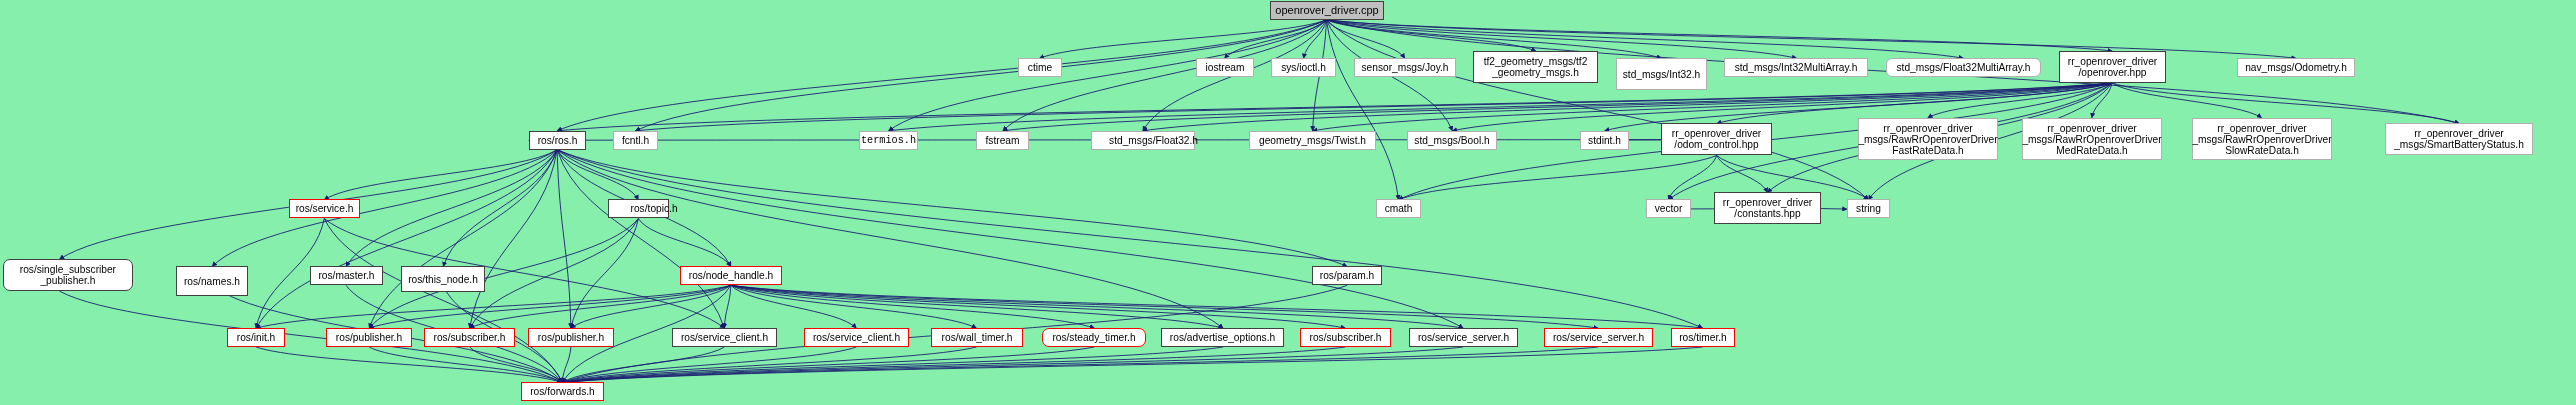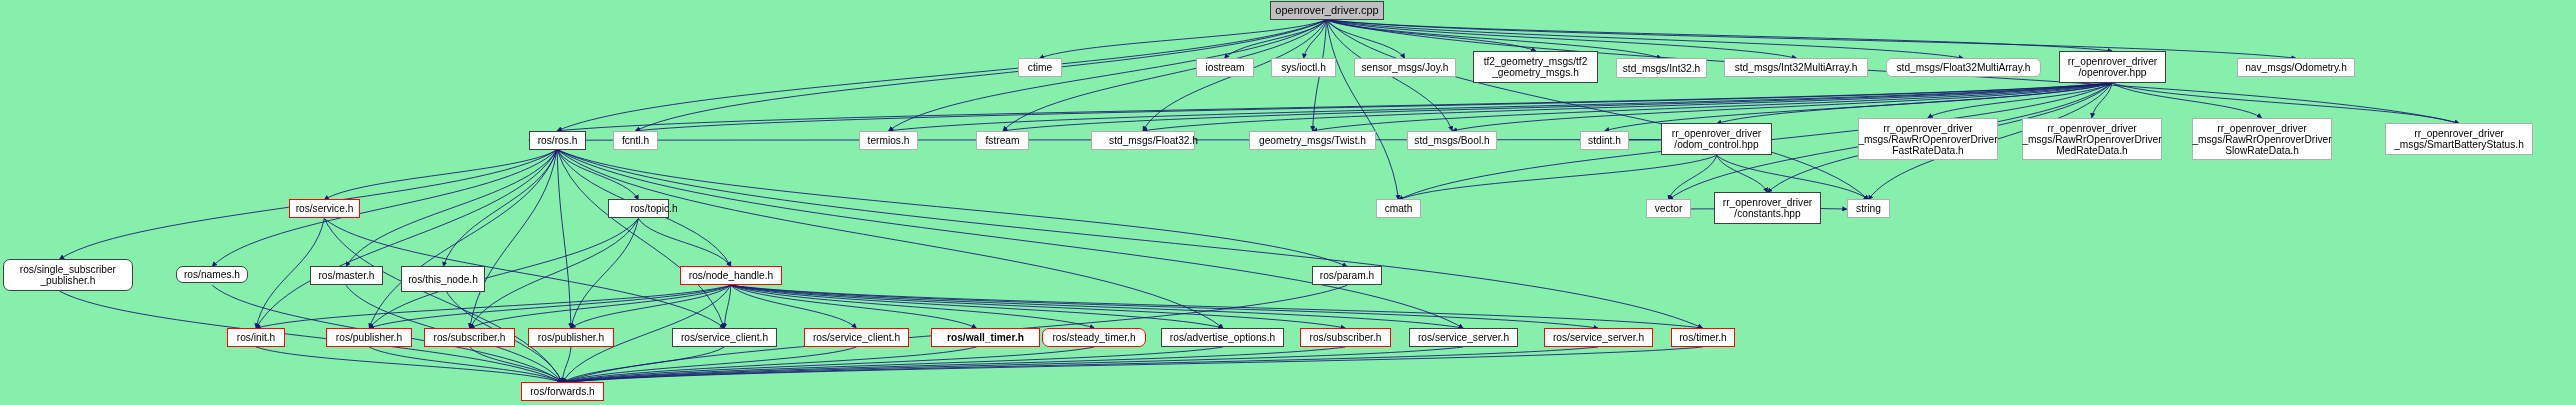--- a/index.html
+++ b/index.html
@@ -151,29 +151,29 @@
       </g>
   </svg>
   <div id="node-layer">
       <div class="node root" style="left: 1270px; top: 0.7px; width: 114px; height: 19px;">openrover_driver.cpp</div>
       <div class="node plain" style="left: 1018px; top: 58px; width: 44px; height: 19px;">ctime</div>
       <div class="node plain" style="left: 1196px; top: 58px; width: 58px; height: 19px;">iostream</div>
       <div class="node plain" style="left: 1271px; top: 58px; width: 65px; height: 19px;">sys/ioctl.h</div>
       <div class="node plain" style="left: 1354px; top: 58px; width: 102px; height: 19px;">sensor_msgs/Joy.h</div>
       <div class="node bold" style="left: 1473px; top: 51px; width: 125px; height: 32px;">tf2_geometry_msgs/tf2
 _geometry_msgs.h</div>
-      <div class="node plain" style="left: 1616px; top: 58px; width: 91px; height: 20px;">std_msgs/Int32.h</div>
+      <div class="node plain" style="left: 1616px; top: 58px; width: 91px; height: 32px;">std_msgs/Int32.h</div>
       <div class="node plain" style="left: 1724px; top: 58px; width: 144px; height: 19px;">std_msgs/Int32MultiArray.h</div>
       <div class="node plain" style="left: 1886px; top: 58px; width: 155px; height: 19px; border-radius: 6px;">std_msgs/Float32MultiArray.h</div>
       <div class="node bold" style="left: 2059px; top: 51px; width: 107px; height: 32px;">rr_openrover_driver
 /openrover.hpp</div>
       <div class="node plain" style="left: 2237px; top: 58px; width: 118px; height: 19px;">nav_msgs/Odometry.h</div>
       <div class="node bold" style="left: 529px; top: 131px; width: 57px; height: 19px;">ros/ros.h</div>
       <div class="node plain" style="left: 613px; top: 131px; width: 45px; height: 19px;">fcntl.h</div>
-      <div class="node plain" style="left: 859px; top: 131px; width: 59px; height: 19px;">termios.h</div>
+      <div class="node plain" style="left: 859px; top: 131px; width: 59px; height: 19px; font-family: Liberation Mono, monospace;">termios.h</div>
       <div class="node plain" style="left: 976px; top: 131px; width: 53px; height: 19px;">fstream</div>
       <div class="node plain" style="left: 1091px; top: 131px; width: 104px; height: 19px; padding-left: 24px;">std_msgs/Float32.h</div>
       <div class="node plain" style="left: 1249px; top: 131px; width: 127px; height: 19px;">geometry_msgs/Twist.h</div>
       <div class="node plain" style="left: 1407px; top: 131px; width: 90px; height: 19px;">std_msgs/Bool.h</div>
       <div class="node plain" style="left: 1580px; top: 131px; width: 49px; height: 19px;">stdint.h</div>
       <div class="node bold" style="left: 1661px; top: 123px; width: 111px; height: 32px;">rr_openrover_driver
 /odom_control.hpp</div>
       <div class="node plain" style="left: 1858px; top: 118px; width: 140px; height: 42px;">rr_openrover_driver
 _msgs/RawRrOpenroverDriver
 FastRateData.h</div>
@@ -187,32 +187,32 @@
 _msgs/SmartBatteryStatus.h</div>
       <div class="node bold" style="left: 608px; top: 199px; width: 61px; height: 19px; padding-left: 34px;">ros/topic.h</div>
       <div class="node red" style="left: 289px; top: 199px; width: 71px; height: 19px;">ros/service.h</div>
       <div class="node plain" style="left: 1376px; top: 199px; width: 45px; height: 19px;">cmath</div>
       <div class="node plain" style="left: 1646px; top: 199px; width: 45px; height: 19px;">vector</div>
       <div class="node bold" style="left: 1714px; top: 192px; width: 107px; height: 32px;">rr_openrover_driver
 /constants.hpp</div>
       <div class="node plain" style="left: 1847px; top: 199px; width: 43px; height: 19px;">string</div>
       <div class="node bold" style="left: 2.9px; top: 259px; width: 130px; height: 32px; border-radius: 7px;">ros/single_subscriber
 _publisher.h</div>
-      <div class="node bold" style="left: 176px; top: 266px; width: 72px; height: 17px; border-radius: 7px;">ros/names.h</div>
+      <div class="node bold" style="left: 176px; top: 266px; width: 72px; height: 30px;">ros/names.h</div>
       <div class="node bold" style="left: 310px; top: 266px; width: 73px; height: 19px;">ros/master.h</div>
       <div class="node bold" style="left: 401px; top: 266px; width: 84px; height: 26px;">ros/this_node.h</div>
       <div class="node red" style="left: 680px; top: 266px; width: 102px; height: 19px;">ros/node_handle.h</div>
       <div class="node bold" style="left: 1312px; top: 266px; width: 70px; height: 19px;">ros/param.h</div>
       <div class="node red" style="left: 227px; top: 328px; width: 58px; height: 19px;">ros/init.h</div>
       <div class="node red" style="left: 326px; top: 328px; width: 86px; height: 19px;">ros/publisher.h</div>
       <div class="node red" style="left: 424px; top: 328px; width: 91px; height: 19px;">ros/subscriber.h</div>
       <div class="node red" style="left: 528px; top: 328px; width: 86px; height: 19px;">ros/publisher.h</div>
       <div class="node bold" style="left: 672px; top: 328px; width: 105px; height: 19px;">ros/service_client.h</div>
       <div class="node red" style="left: 804px; top: 328px; width: 105px; height: 19px;">ros/service_client.h</div>
-      <div class="node red" style="left: 931px; top: 328px; width: 109px; height: 19px; font-weight: bold;">ros/wall_timer.h</div>
+      <div class="node red" style="left: 931px; top: 328px; width: 92px; height: 19px;">ros/wall_timer.h</div>
       <div class="node red" style="left: 1042px; top: 328px; width: 104px; height: 19px; border-radius: 7px;">ros/steady_timer.h</div>
       <div class="node bold" style="left: 1161px; top: 328px; width: 123px; height: 19px;">ros/advertise_options.h</div>
       <div class="node red" style="left: 1300px; top: 328px; width: 91px; height: 19px;">ros/subscriber.h</div>
       <div class="node bold" style="left: 1409px; top: 328px; width: 109px; height: 19px;">ros/service_server.h</div>
       <div class="node red" style="left: 1544px; top: 328px; width: 109px; height: 19px;">ros/service_server.h</div>
       <div class="node red" style="left: 1671px; top: 328px; width: 64px; height: 19px;">ros/timer.h</div>
       <div class="node red" style="left: 521px; top: 382px; width: 83px; height: 19px;">ros/forwards.h</div>
     </div>
 </div>
 

